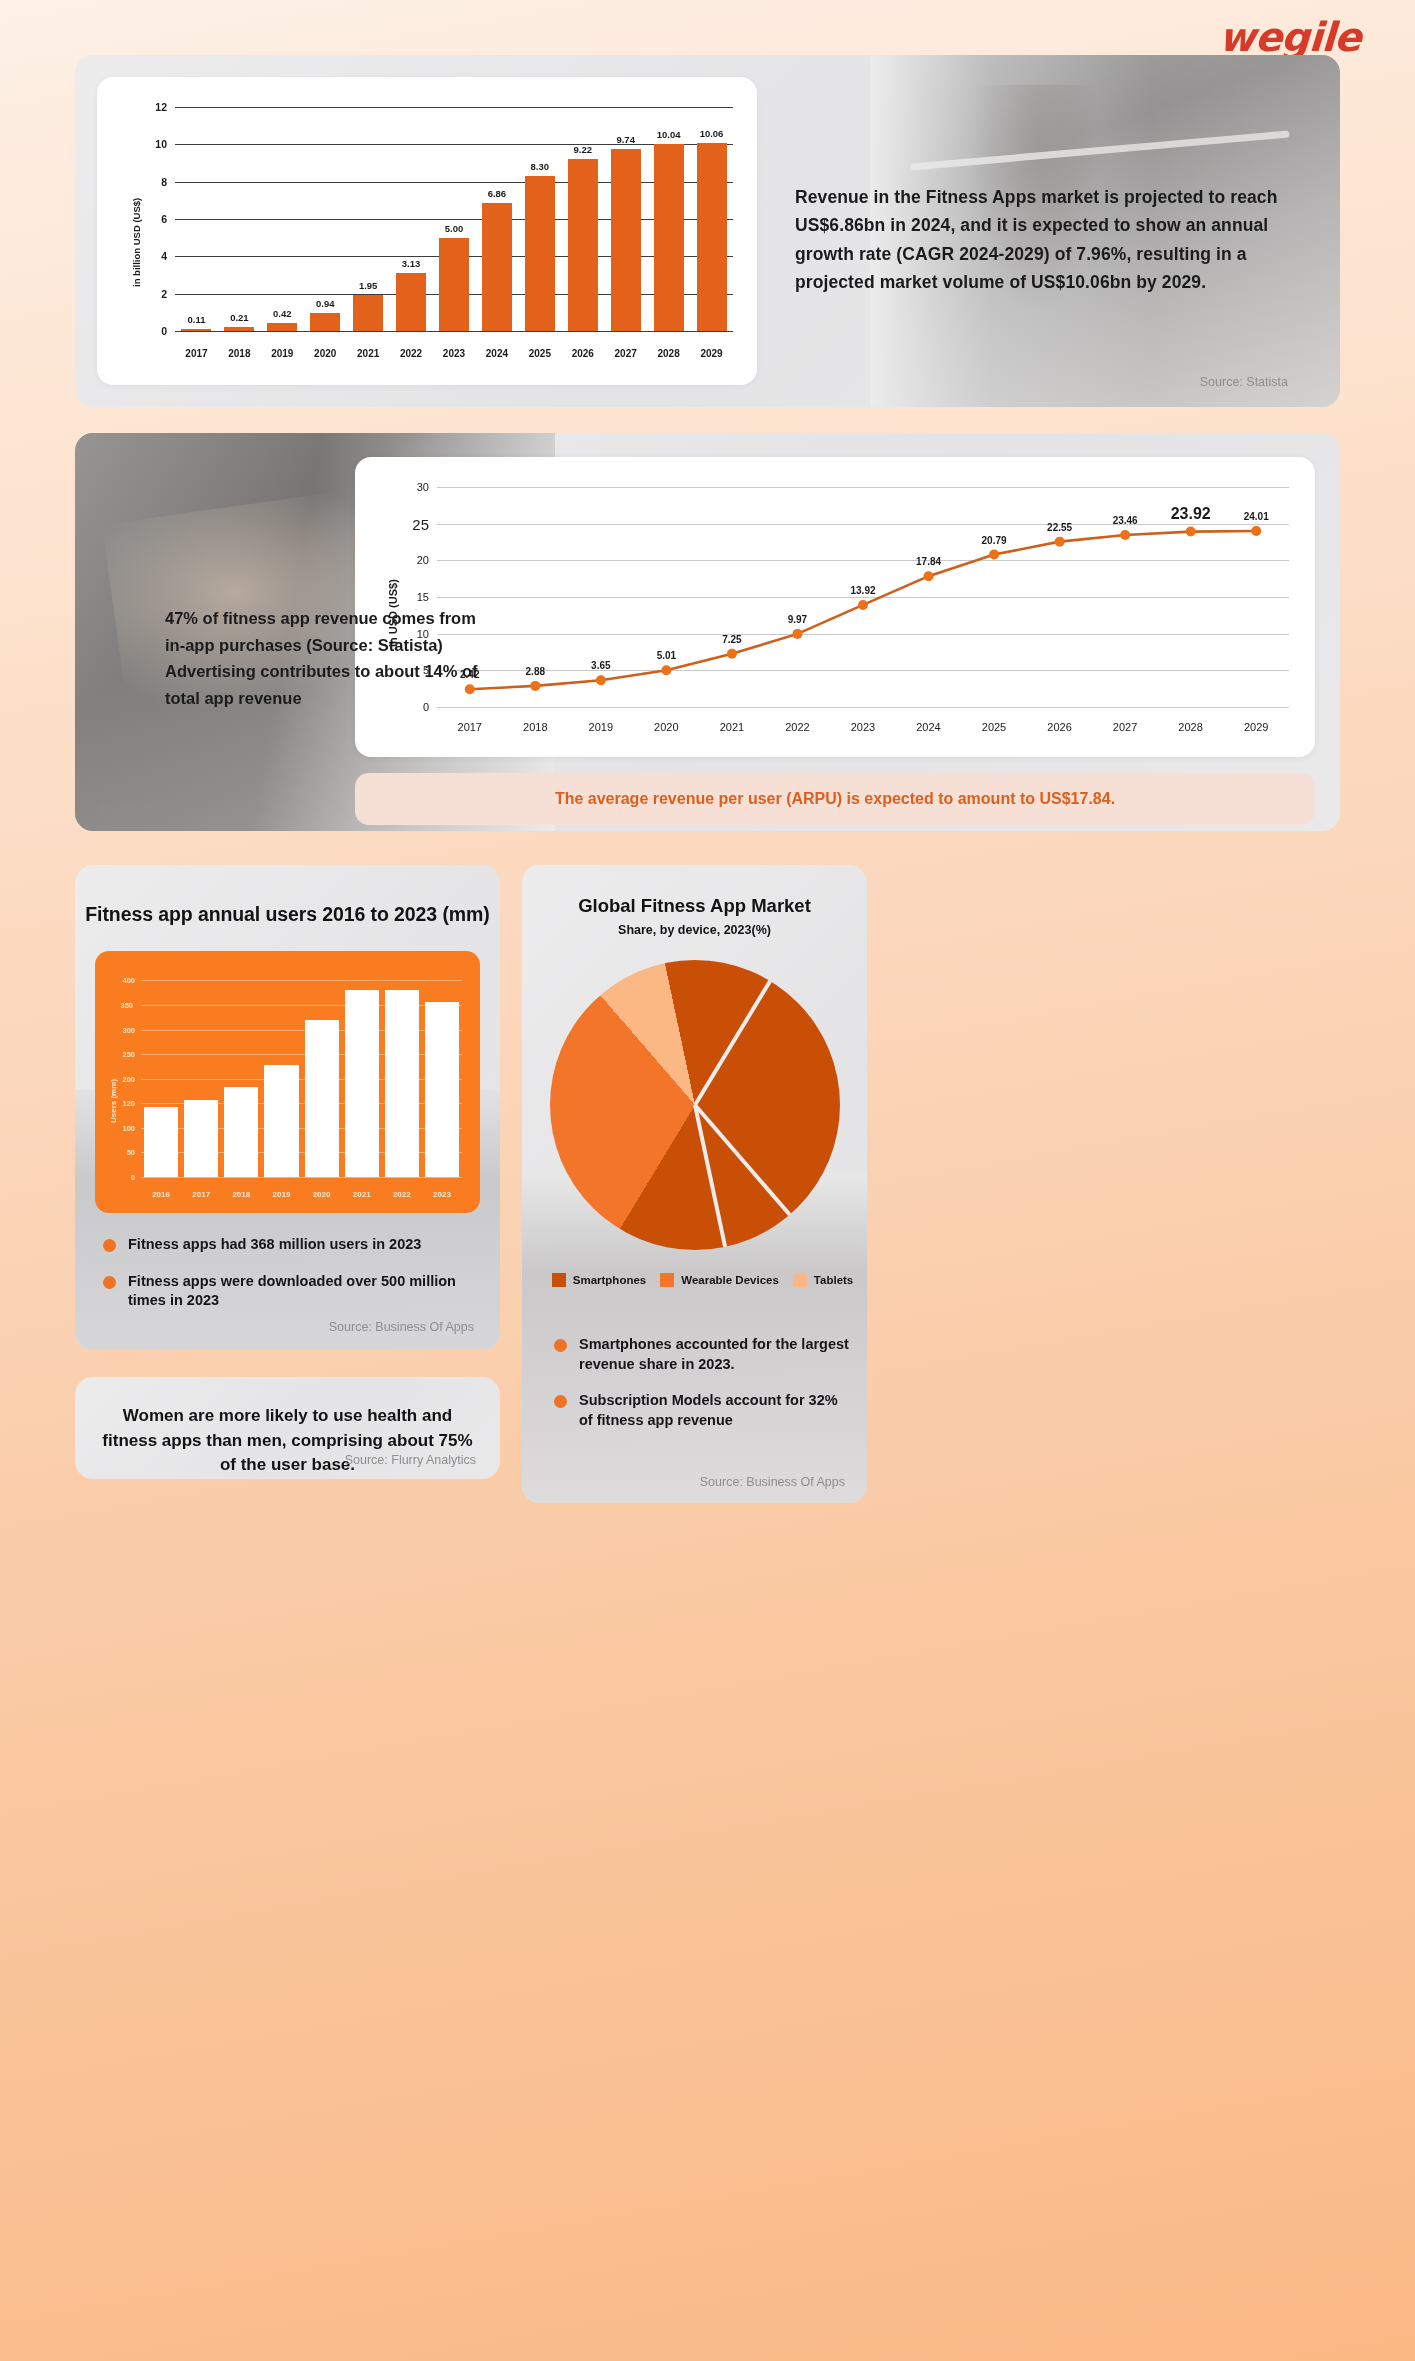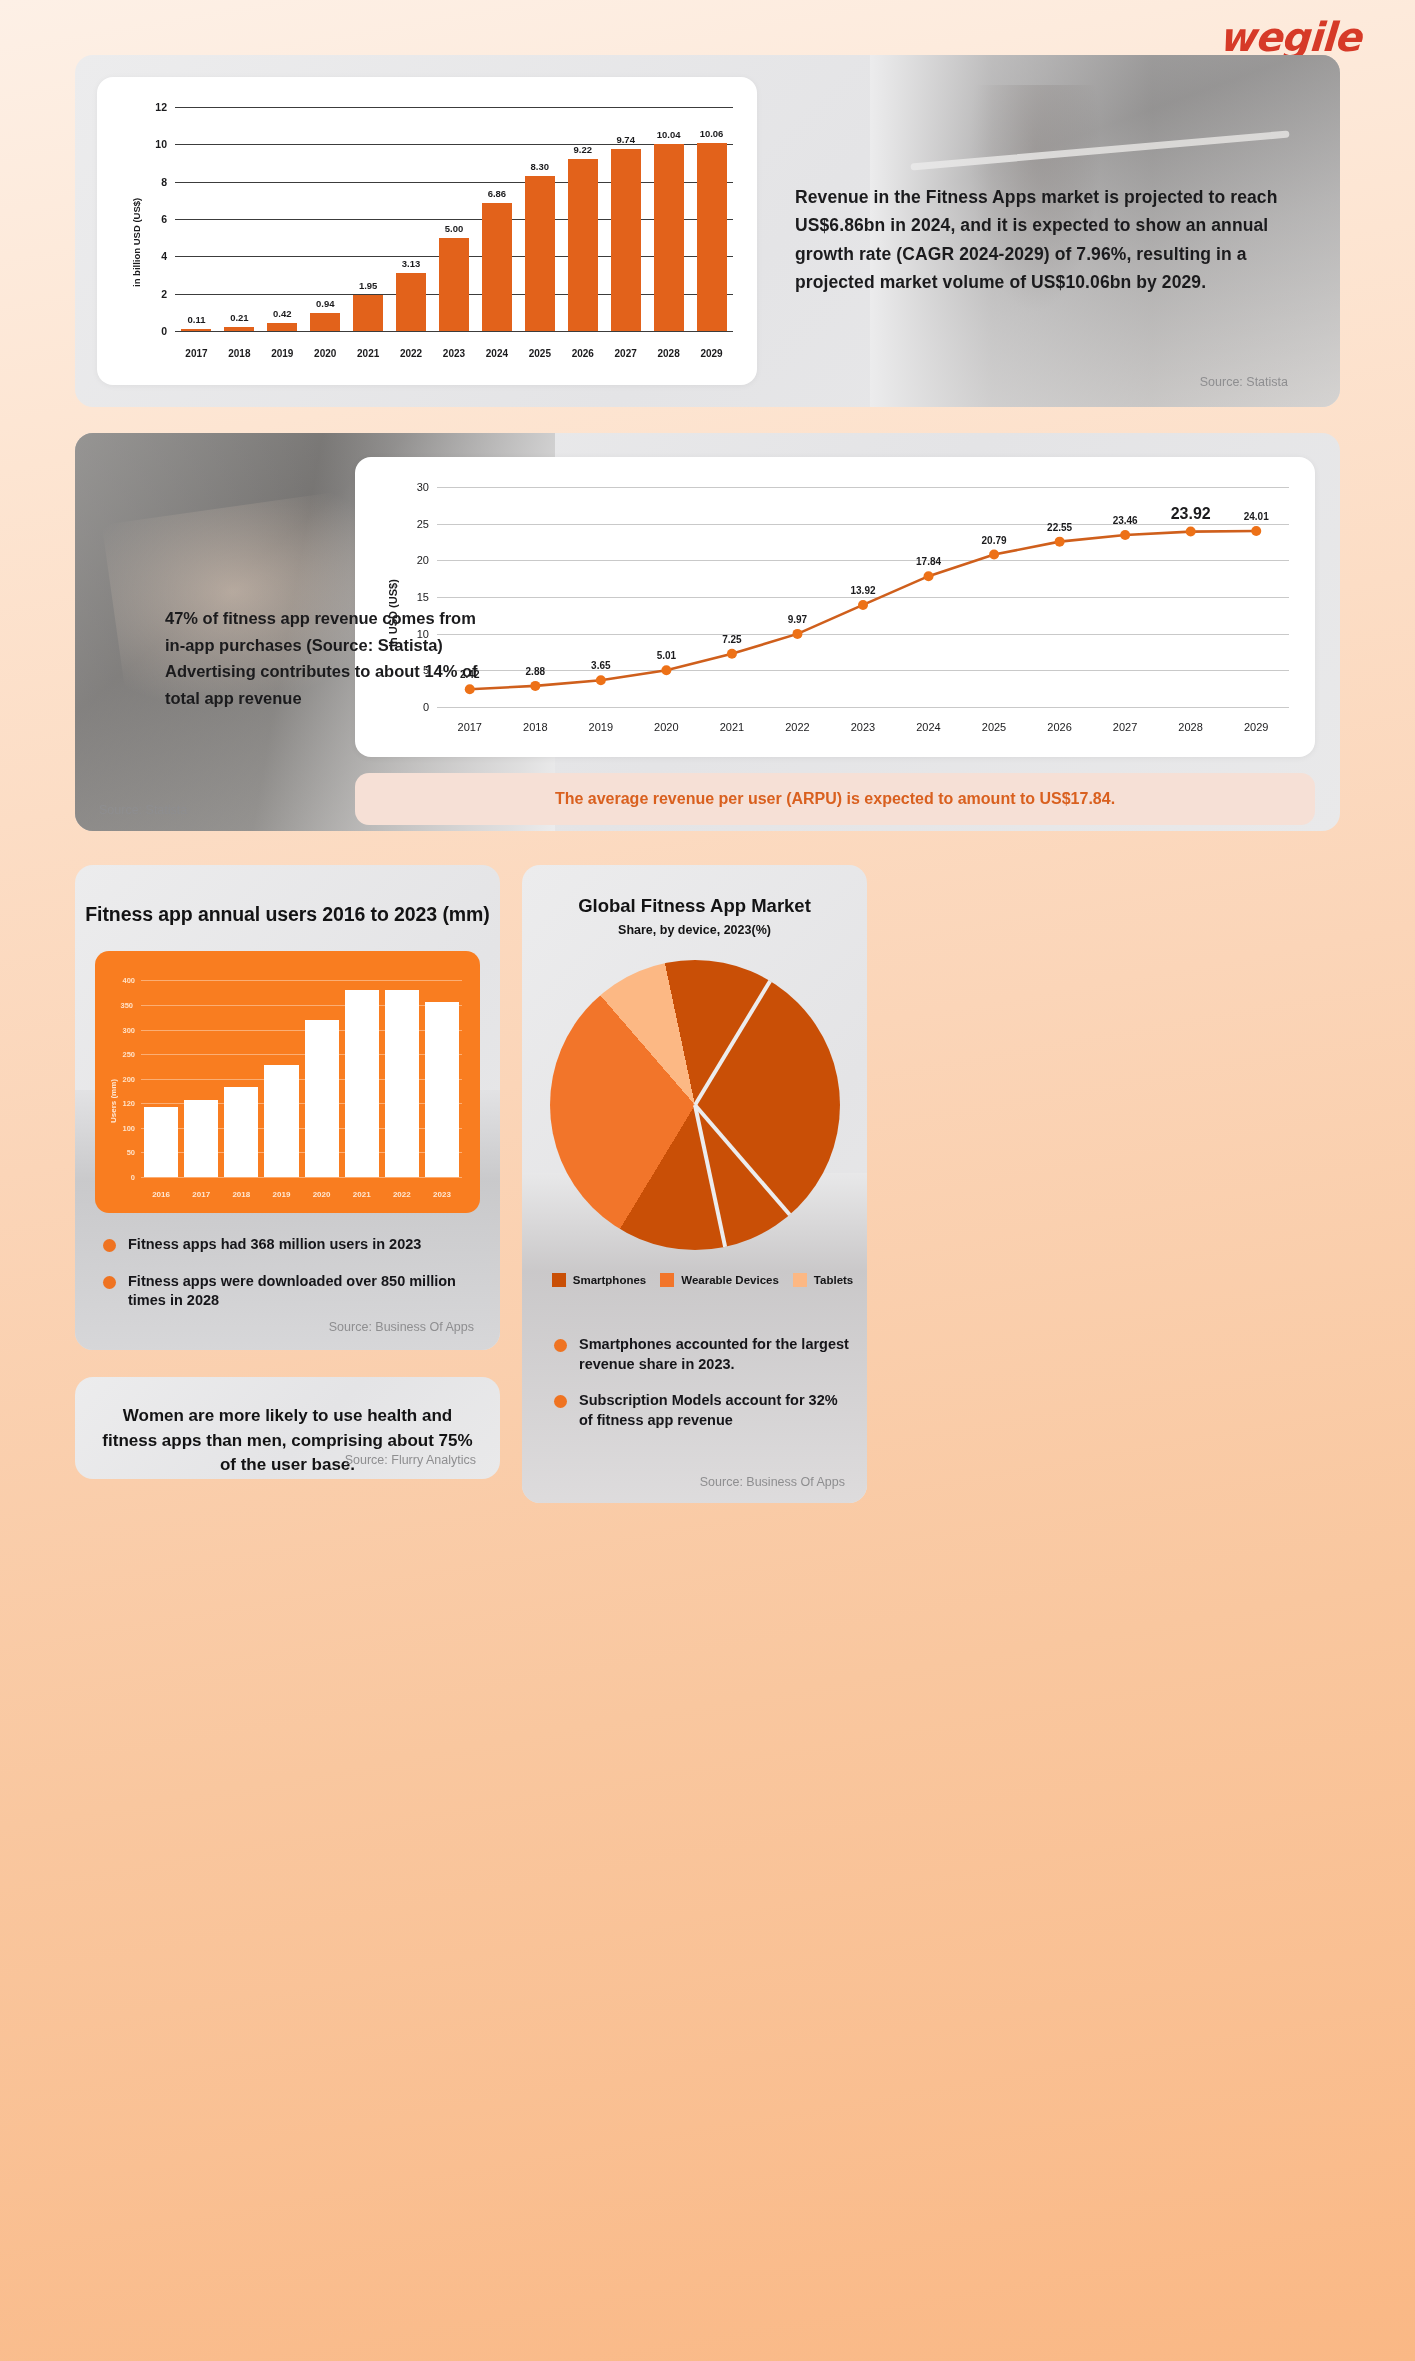--- a/index.html
+++ b/index.html
@@ -292,21 +292,21 @@
         <div class="ytick" style="top: 220px; font-weight: 400; font-size: 11px;">0</div>
         <div class="gline-l" style="top: 183.333px;"></div>
         <div class="ytick" style="top: 183.333px; font-weight: 400; font-size: 11px;">5</div>
         <div class="gline-l" style="top: 146.667px;"></div>
         <div class="ytick" style="top: 146.667px; font-weight: 400; font-size: 11px;">10</div>
         <div class="gline-l" style="top: 110px;"></div>
         <div class="ytick" style="top: 110px; font-weight: 400; font-size: 11px;">15</div>
         <div class="gline-l" style="top: 73.3333px;"></div>
         <div class="ytick" style="top: 73.3333px; font-weight: 400; font-size: 11px;">20</div>
         <div class="gline-l" style="top: 36.6667px;"></div>
-        <div class="ytick" style="top: 36.6667px; font-weight: 400; font-size: 11px;">25</div>
+        <div class="ytick" style="top: 36.6667px; font-weight: 400; font-size: 15px;">25</div>
         <div class="gline-l" style="top: 0px;"></div>
         <div class="ytick" style="top: 0px; font-weight: 400; font-size: 11px;">30</div>
         <svg width="852" height="220" style="position: absolute; left: 0px; top: 0px;">
           <path d="M 32.76923076923077 202.25333333333333 L 98.30769230769229 198.88 L 163.84615384615384 193.23333333333335 L 229.38461538461536 183.26 L 294.9230769230769 166.83333333333334 L 360.46153846153845 146.88666666666666 L 425.99999999999994 117.92 L 491.5384615384615 89.17333333333332 L 557.076923076923 67.54000000000002 L 622.6153846153845 54.633333333333326 L 688.1538461538461 47.95999999999998 L 753.6923076923076 44.58666666666667 L 819.230769230769 43.92666666666668" fill="none" stroke="#cf5f1c" stroke-width="2.6"></path>
           <circle cx="32.76923076923077" cy="202.25333333333333" r="5" fill="#ed7117"></circle>
           <circle cx="98.30769230769229" cy="198.88" r="5" fill="#ed7117"></circle>
           <circle cx="163.84615384615384" cy="193.23333333333335" r="5" fill="#ed7117"></circle>
           <circle cx="229.38461538461536" cy="183.26" r="5" fill="#ed7117"></circle>
           <circle cx="294.9230769230769" cy="166.83333333333334" r="5" fill="#ed7117"></circle>
           <circle cx="360.46153846153845" cy="146.88666666666666" r="5" fill="#ed7117"></circle>
@@ -405,21 +405,21 @@
       </div>
   </div>
 
   <div class="bullets">
     <div class="bullet">
       <span class="dot"></span>
       <span class="btxt">Fitness apps had 368 million users in 2023</span>
     </div>
     <div class="bullet">
       <span class="dot"></span>
-      <span class="btxt">Fitness apps were downloaded over 850 million times in 2028</span>
+      <span class="btxt">Fitness apps were downloaded over 500 million times in 2023</span>
     </div>
   </div>
 
   <div class="src" style="right:26px; bottom:16px;">Source: Business Of Apps</div>
 </div>
 
 <div class="sec3r card grey-card">
   <div class="bgphoto"></div>
   <h2>Global Fitness App Market</h2>
   <h3>Share, by device, 2023(%)</h3>

